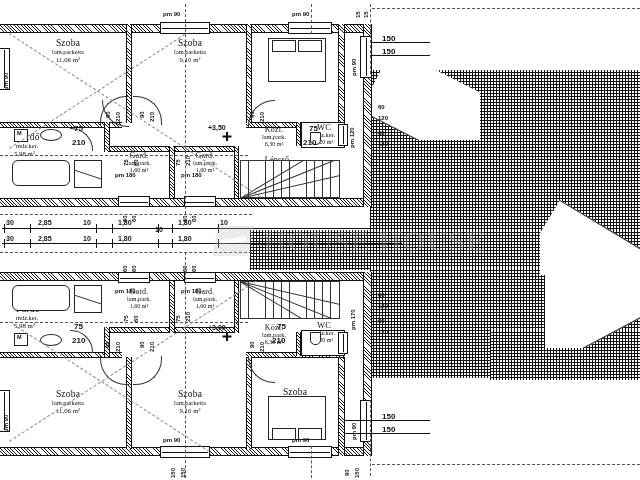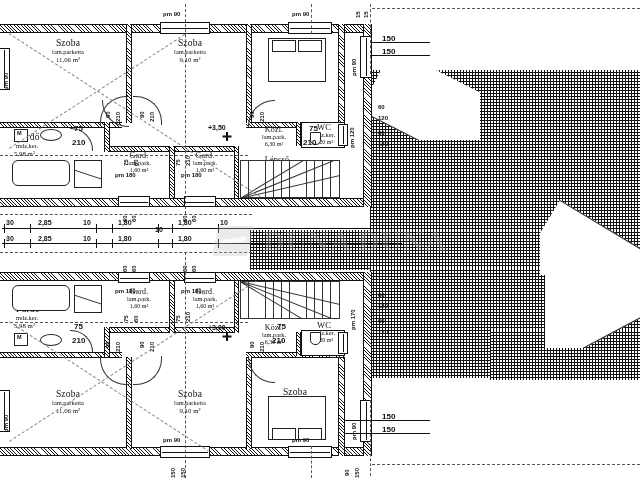--- a/index.html
+++ b/index.html
@@ -460,16 +460,16 @@
     <div style="position:absolute;left:0;top:0;width:300px;border-top:1px dashed #888;transform:rotate(33deg);transform-origin:0 0;"></div>
     <div style="position:absolute;left:0;top:115px;width:300px;border-top:1px dashed #888;transform:rotate(-33deg);transform-origin:0 0;"></div>
   </div>
   <div class="abs" style="left:9px;top:281px;width:340px;height:170px;overflow:hidden;">
     <div style="position:absolute;left:0;top:160px;width:300px;border-top:1px dashed #888;transform:rotate(-33deg);transform-origin:0 0;"></div>
     <div style="position:absolute;left:0;top:40px;width:300px;border-top:1px dashed #888;transform:rotate(33deg);transform-origin:0 0;"></div>
   </div>
 
   <div id="wm">
     <div id="wmlogo"></div>
-    <div id="wmtxt">DUNA DUNA</div>
+    <div id="wmtxt">HOUSE HOUSE</div>
   </div>
 
 </div>
 
 </body></html>

